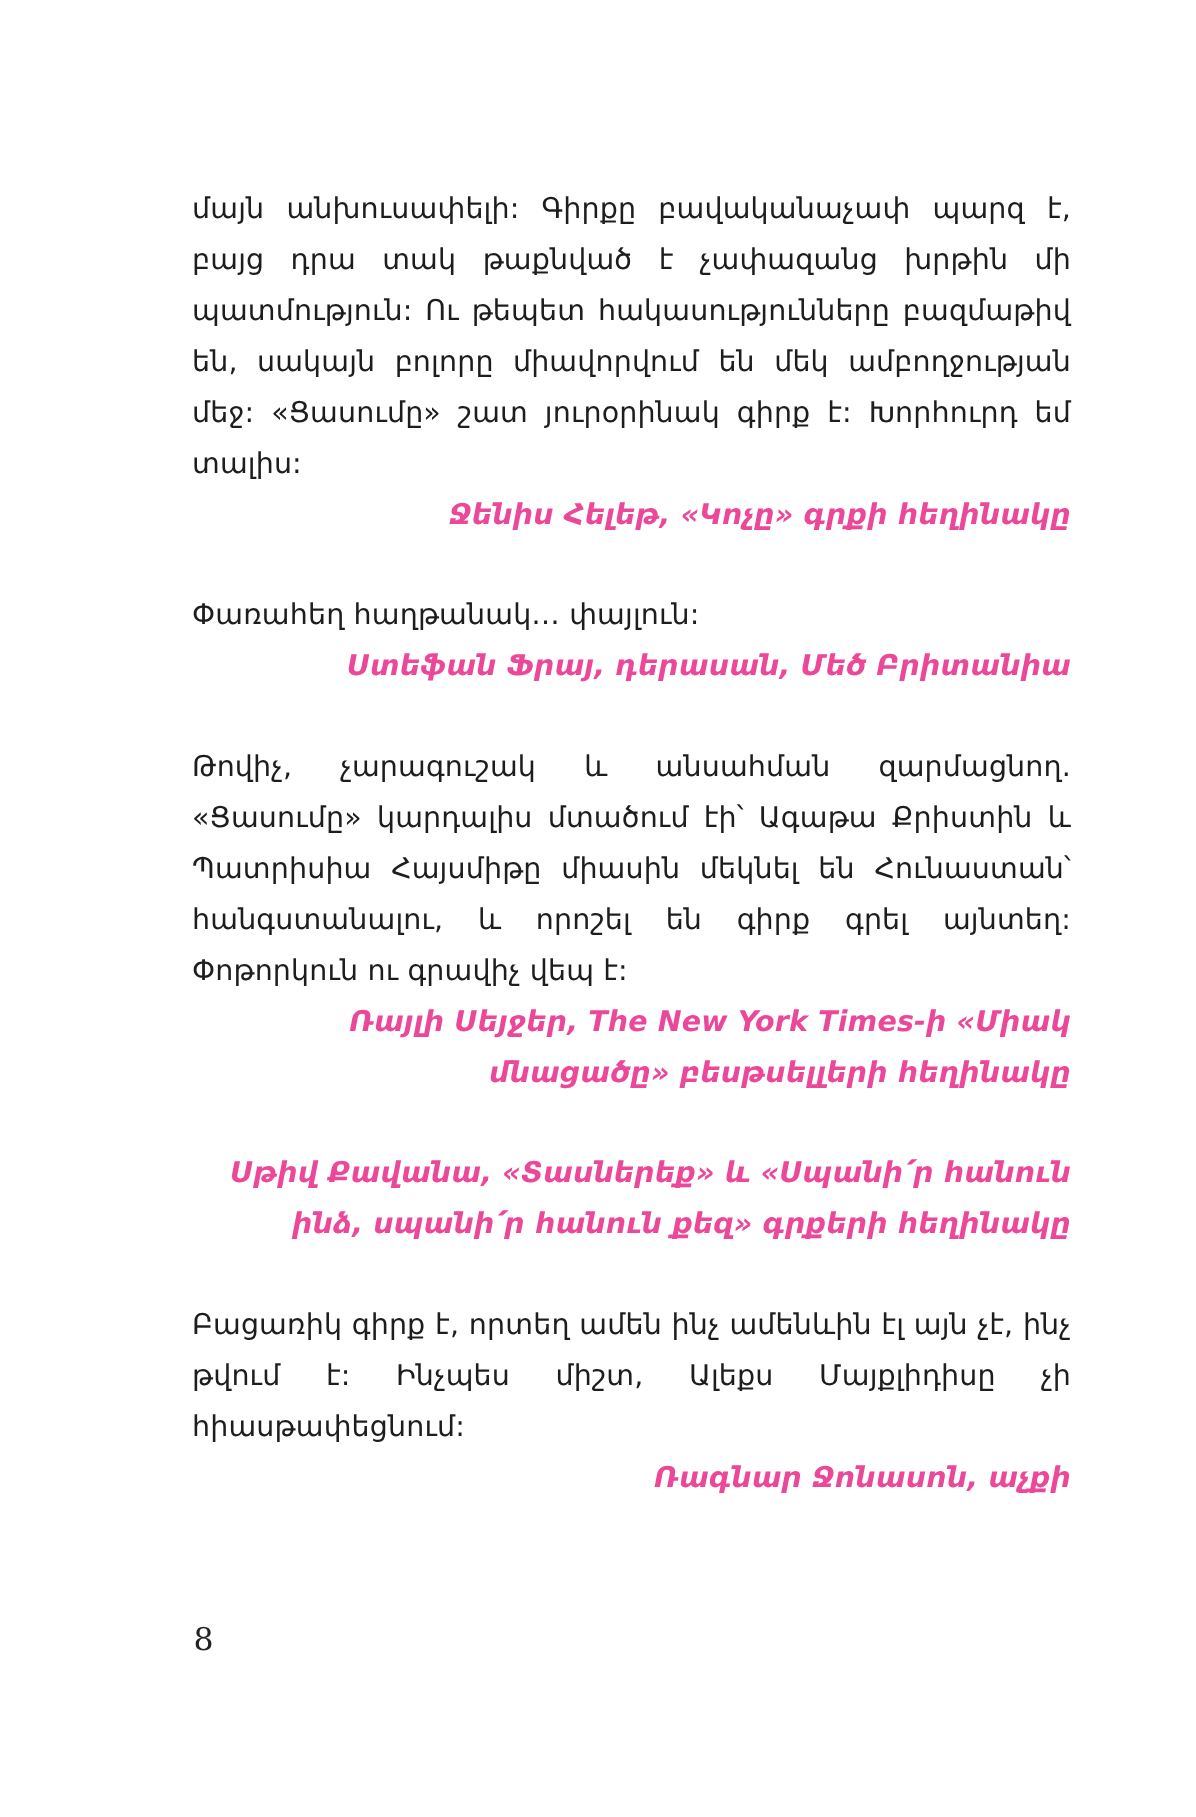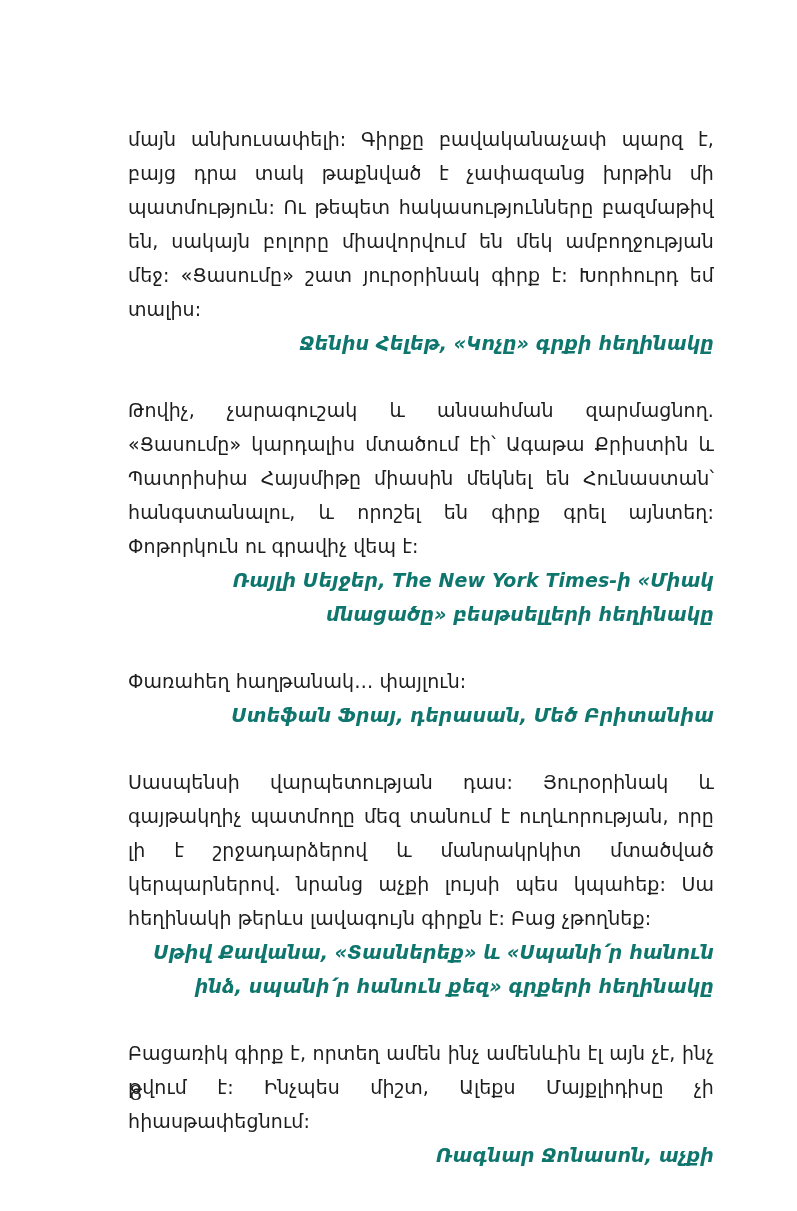--- a/index.html
+++ b/index.html
@@ -37,21 +37,21 @@
     color: #1d1d1d;
     font-weight: 400;
   }
   .attribution {
     margin: 0;
     font-size: 19px;
     line-height: 34px;
     text-align: right;
     font-weight: 700;
     font-style: italic;
-    color: #0f766e;
+    color: #ec4899;
     letter-spacing: 0.1px;
   }
   .page-number {
     position: absolute;
     left: 129px;
     top: 1080px;
     font-family: "DejaVu Serif", serif;
     font-size: 21px;
     line-height: 26px;
     color: #222222;
@@ -60,29 +60,28 @@
 </head>
 <body>
 
 <div class="book-page">
   <main class="text-block">
       <section class="blurb">
         <p class="quote">մայն անխուսափելի: Գիրքը բավականաչափ պարզ է, բայց դրա տակ թաքնված է չափազանց խրթին մի պատմություն: Ու թեպետ հակասությունները բազմաթիվ են, սակայն բոլորը միավորվում են մեկ ամբողջության մեջ: «Ցասումը» շատ յուրօրինակ գիրք է: Խորհուրդ եմ տալիս:</p>
         <p class="attribution">Ջենիս Հելեթ, «Կոչը» գրքի հեղինակը</p>
       </section>
       <section class="blurb">
+        <p class="quote">Փառահեղ հաղթանակ… փայլուն:</p>
+        <p class="attribution">Ստեֆան Ֆրայ, դերասան, Մեծ Բրիտանիա</p>
+      </section>
+      <section class="blurb">
         <p class="quote">Թովիչ, չարագուշակ և անսահման զարմացնող. «Ցասումը» կարդալիս մտածում էի՝ Ագաթա Քրիստին և Պատրիսիա Հայսմիթը միասին մեկնել են Հունաստան՝ հանգստանալու, և որոշել են գիրք գրել այնտեղ: Փոթորկուն ու գրավիչ վեպ է:</p>
         <p class="attribution">Ռայլի Սեյջեր, The New York Times-ի «Միակ մնացածը» բեսթսելլերի հեղինակը</p>
       </section>
       <section class="blurb">
-        <p class="quote">Փառահեղ հաղթանակ… փայլուն:</p>
-        <p class="attribution">Ստեֆան Ֆրայ, դերասան, Մեծ Բրիտանիա</p>
-      </section>
-      <section class="blurb">
-        <p class="quote">Սասպենսի վարպետության դաս: Յուրօրինակ և գայթակղիչ պատմողը մեզ տանում է ուղևորության, որը լի է շրջադարձերով և մանրակրկիտ մտածված կերպարներով. նրանց աչքի լույսի պես կպահեք: Սա հեղինակի թերևս լավագույն գիրքն է: Բաց չթողնեք:</p>
         <p class="attribution">Սթիվ Քավանա, «Տասներեք» և «Սպանի՛ր հանուն ինձ, սպանի՛ր հանուն քեզ» գրքերի հեղինակը</p>
       </section>
       <section class="blurb">
         <p class="quote">Բացառիկ գիրք է, որտեղ ամեն ինչ ամենևին էլ այն չէ, ինչ թվում է: Ինչպես միշտ, Ալեքս Մայքլիդիսը չի հիասթափեցնում:</p>
         <p class="attribution">Ռագնար Ջոնասոն, աչքի</p>
       </section>
     </main>
   <div class="page-number">8</div>
 </div>
 

